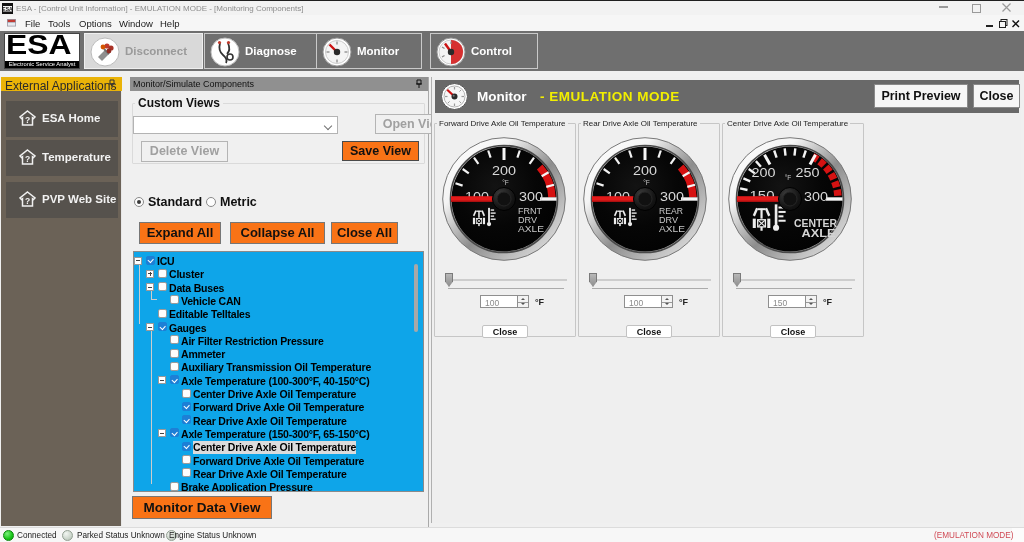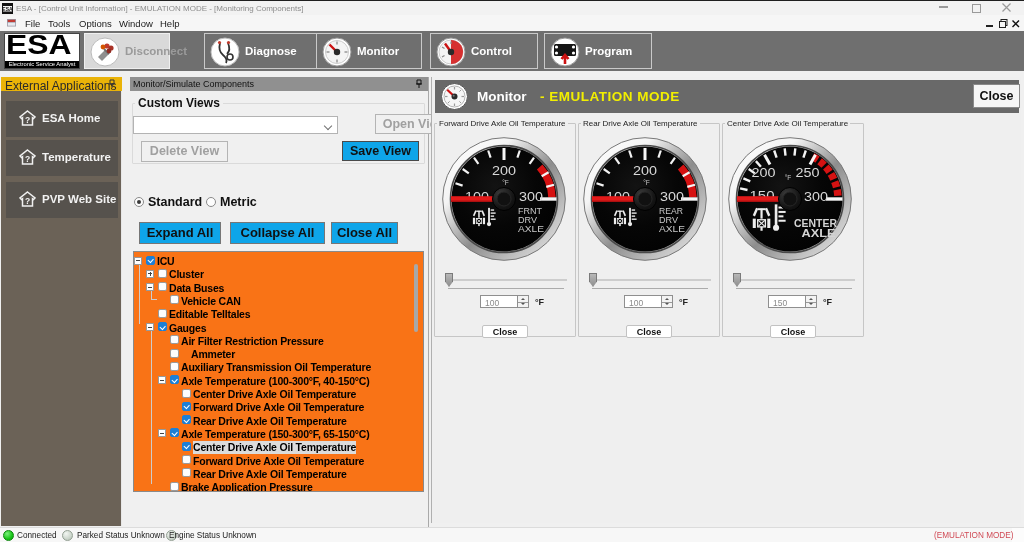--- a/index.html
+++ b/index.html
@@ -23,29 +23,29 @@
 #lphead{left:1px;top:0px;width:121px;height:14px;background:#eab308;font-size:12px;color:#2a2a2a;}
 #lpbody{left:1px;top:14px;width:120px;height:435px;background:#6b6257;border-right:1px solid #e7e7e7;}
 .lbtn{left:6px;width:112px;height:36px;background:#56524d;color:#f2f2f2;font-weight:bold;font-size:11.5px;}
 .lbtn span{position:absolute;left:36px;top:11px;white-space:nowrap;}
 .lbtn svg{position:absolute;left:13px;top:9px;}
 
 #mpanel{left:130px;top:77px;width:299px;height:450px;background:#f0f0f0;border-right:1px solid #a9a9a9;box-sizing:border-box;}
 #mphead{left:0;top:0;width:298px;height:14px;background:#909090;font-size:9px;color:#111;}
 fieldset{position:absolute;margin:0;padding:0;border:1px solid #dadada;border-radius:1px;}
 fieldset legend{font-size:12px;font-weight:bold;color:#111;margin-left:2px;padding:0 3px;}
-.btn{box-sizing:border-box;background:#0ea5e9;border:1px solid #767676;color:#111;font-weight:bold;text-align:center;}
+.btn{box-sizing:border-box;background:#f97316;border:1px solid #767676;color:#111;font-weight:bold;text-align:center;}
 .btn.dis{color:#a0a0a0;border-color:#b4b4b4;background:#f0f0f0;}
 .combo{box-sizing:border-box;background:#fff;border:1px solid #b3b3b3;}
 .combo:after{content:"";position:absolute;right:6px;top:6px;width:5px;height:5px;border-left:1.4px solid #707070;border-bottom:1.4px solid #707070;transform:rotate(-45deg);}
 .radio{width:10px;height:10px;border-radius:50%;border:1px solid #8a8a8a;background:#fdfdfd;box-sizing:border-box;}
 .radio.on:after{content:"";position:absolute;left:2px;top:2px;width:4px;height:4px;border-radius:50%;background:#3a3a3a;}
 .rlbl{font-size:12.5px;font-weight:bold;color:#111;}
 
-#tree{left:133px;top:251px;width:291px;height:241px;background:#f97316;border:1px solid #8a8a8a;box-sizing:border-box;overflow:hidden;}
+#tree{left:133px;top:251px;width:291px;height:241px;background:#0ea5e9;border:1px solid #8a8a8a;box-sizing:border-box;overflow:hidden;}
 .trow{position:absolute;height:13px;font-size:10.5px;letter-spacing:-0.2px;font-weight:bold;color:#000;white-space:nowrap;}
 .exp{position:absolute;width:8px;height:8px;box-sizing:border-box;border:1px solid #999;background:#fff;}
 .exp:before{content:"";position:absolute;left:1px;top:2.6px;width:4px;height:1px;background:#444;}
 .exp.plus:after{content:"";position:absolute;left:2.6px;top:1px;width:1px;height:4px;background:#444;}
 .cb{position:absolute;width:9px;height:9px;box-sizing:border-box;border:1px solid #9a9a9a;border-radius:2px;background:#fdfdfd;}
 .cb.c{background:#1d7fd6;border-color:#1d7fd6;}
 .cb.c:after{content:"";position:absolute;left:1.3px;top:1.5px;width:4.2px;height:2.6px;border-left:1.4px solid #fff;border-bottom:1.4px solid #fff;transform:rotate(-48deg);}
 
 
 #rpanel{left:431px;top:77px;width:590px;height:446px;background:#efefef;border-left:1px solid #b0b0b0;box-sizing:border-box;}
@@ -108,21 +108,21 @@
   <svg class="abs" style="left:1012px;top:20px" width="8" height="8">
       <path d="M0.5 0.5 L7 7 M7 0.5 L0.5 7" stroke="#111" stroke-width="1.4"></path>
     </svg>
 
   <div id="toolbar" class="abs"></div>
 
   <div class="abs" style="left:4px;top:33px;width:76px;height:36px;background:#fff;border:1px solid #444;box-sizing:border-box;"></div>
   <div class="abs" style="left:6px;top:33px;width:72px;height:27px;color:#000;font-weight:bold;font-size:27px;letter-spacing:0px;font-family:'Liberation Sans';transform:scaleX(1.18);transform-origin:0 0;line-height:25px;">ESA</div>
   <div class="abs" style="left:5px;top:61px;width:74px;height:7px;background:#000;color:#fff;font-size:5.8px;text-align:center;line-height:7px;white-space:nowrap;">Electronic Service Analyst</div>
 
-  <div id="bdisc" class="tbtn abs" style="left:84px;width:86px;padding-left:16px;">
+  <div id="bdisc" class="tbtn abs" style="left:84px;width:119px;padding-left:16px;">
       <svg width="30" height="30" viewBox="0 0 30 30">
         <circle cx="15" cy="15" r="14" fill="#fff" stroke="#bbb"></circle>
         <path d="M8 20 L15 13 L19 17 L12 24 Z" fill="#8f8f8f"></path>
         <path d="M14 12 l5 5" stroke="#6f6f6f" stroke-width="2"></path>
         <circle cx="17" cy="9" r="2.6" fill="#c0392b"></circle>
         <circle cx="21" cy="11" r="2.6" fill="#a93226"></circle>
         <circle cx="13" cy="10" r="2.4" fill="#d35400"></circle>
         <circle cx="19" cy="14" r="2.4" fill="#922b21"></circle>
       </svg>
       <span class="lbl">Disconnect</span>
@@ -161,32 +161,20 @@
         <g stroke="#8a8a8a" stroke-width="1.2">
           <line x1="15" y1="4.5" x2="15" y2="7"></line>
           <line x1="6" y1="10" x2="8.5" y2="11.5"></line>
           <line x1="6" y1="20" x2="8.5" y2="18.5"></line>
         </g>
         <path d="M15 15 L9 6.5" stroke="#cc1111" stroke-width="2.4"></path>
         <circle cx="15" cy="15" r="3.2" fill="#2a2a2a"></circle>
       </svg>
       <span class="lbl">Control</span>
     </div>
-  <div class="tbtn abs" style="left:544px;width:108px;">
-      <svg width="30" height="30" viewBox="0 0 30 30">
-        <circle cx="15" cy="15" r="14" fill="#fff" stroke="#999"></circle>
-        <rect x="4" y="7" width="22" height="12" rx="1.5" fill="#151515"></rect>
-        <circle cx="6.5" cy="10" r="1.6" fill="#fff"></circle>
-        <circle cx="23.5" cy="10" r="1.6" fill="#fff"></circle>
-        <circle cx="6.5" cy="16" r="1.6" fill="#fff"></circle>
-        <circle cx="23.5" cy="16" r="1.6" fill="#fff"></circle>
-        <path d="M15 18 L15 27 M11.5 22 L15 18 L18.5 22" fill="none" stroke="#cc1111" stroke-width="2.6"></path>
-      </svg>
-      <span class="lbl">Program</span>
-    </div>
 
   <div id="lpanel" class="abs">
     <div id="lphead" class="abs">
         <span style="position:absolute;left:4px;top:2px;">External Applications</span>
         <svg style="position:absolute;right:6px;top:2px" width="8" height="10">
           <path d="M2 1 h4 v4 h-4 z M1 5 h6 M4 5 v4" stroke="#333" fill="none"></path>
         </svg>
       </div>
     <div id="lpbody" class="abs"></div>
     <div class="lbtn abs" style="top:24px;">
@@ -252,21 +240,21 @@
       <div class="cb" style="left:36px;top:43.4px;"></div>
       <div class="trow" style="left:47px;top:42.9px;">Vehicle CAN</div>
       <div class="cb" style="left:24px;top:56.7px;"></div>
       <div class="trow" style="left:35px;top:56.2px;">Editable Telltales</div>
       <div class="exp" style="left:12px;top:71.0px;"></div>
       <div class="cb c" style="left:24px;top:70.0px;"></div>
       <div class="trow" style="left:35px;top:69.5px;">Gauges</div>
       <div class="cb" style="left:36px;top:83.3px;"></div>
       <div class="trow" style="left:47px;top:82.8px;">Air Filter Restriction Pressure</div>
       <div class="cb" style="left:36px;top:96.6px;"></div>
-      <div class="trow" style="left:47px;top:96.1px;margin-left:10px;">Ammeter</div>
+      <div class="trow" style="left:47px;top:96.1px;">Ammeter</div>
       <div class="cb" style="left:36px;top:109.9px;"></div>
       <div class="trow" style="left:47px;top:109.4px;">Auxiliary Transmission Oil Temperature</div>
       <div class="exp" style="left:24px;top:124.2px;"></div>
       <div class="cb c" style="left:36px;top:123.2px;"></div>
       <div class="trow" style="left:47px;top:122.7px;">Axle Temperature (100-300°F, 40-150°C)</div>
       <div class="cb" style="left:48px;top:136.5px;"></div>
       <div class="trow" style="left:59px;top:136.0px;">Center Drive Axle Oil Temperature</div>
       <div class="cb c" style="left:48px;top:149.8px;"></div>
       <div class="trow" style="left:59px;top:149.3px;">Forward Drive Axle Oil Temperature</div>
       <div class="cb c" style="left:48px;top:163.1px;"></div>
@@ -276,20 +264,21 @@
       <div class="trow" style="left:47px;top:175.9px;">Axle Temperature (150-300°F, 65-150°C)</div>
       <div class="cb c" style="left:48px;top:189.7px;"></div>
       <div class="trow" style="left:59px;top:189.2px;background:#dcdcdc;">Center Drive Axle Oil Temperature</div>
       <div class="cb" style="left:48px;top:203.0px;"></div>
       <div class="trow" style="left:59px;top:202.5px;">Forward Drive Axle Oil Temperature</div>
       <div class="cb" style="left:48px;top:216.3px;"></div>
       <div class="trow" style="left:59px;top:215.8px;">Rear Drive Axle Oil Temperature</div>
       <div class="cb" style="left:36px;top:229.6px;"></div>
       <div class="trow" style="left:47px;top:229.1px;">Brake Application Pressure</div>
   </div>
+  <div class="btn abs" style="left:132px;top:496px;width:140px;height:23px;font-size:13.5px;line-height:21px;">Monitor Data View</div>
 
   <div id="rpanel" class="abs">
     <div id="rphead" class="abs">
       <svg style="position:absolute;left:6px;top:3px" width="27" height="27" viewBox="0 0 27 27">
           <circle cx="13.5" cy="13.5" r="13" fill="#fdfdfd" stroke="#555" stroke-width="1"></circle>
           <circle cx="13.5" cy="13.5" r="10.5" fill="#f6f6f6" stroke="#b5b5b5" stroke-width="1"></circle>
           <g stroke="#9a9a9a" stroke-width="1.2">
             <line x1="13.5" y1="4" x2="13.5" y2="6.5"></line>
             <line x1="13.5" y1="20.5" x2="13.5" y2="23"></line>
             <line x1="4" y1="13.5" x2="6.5" y2="13.5"></line>
@@ -298,20 +287,21 @@
             <line x1="20" y1="7" x2="18.4" y2="8.6" stroke-width="1"></line>
             <line x1="7" y1="20" x2="8.6" y2="18.4" stroke-width="1"></line>
             <line x1="20" y1="20" x2="18.4" y2="18.4" stroke-width="1"></line>
           </g>
           <path d="M13.5 13.5 L6.2 6.8" stroke="#cc1111" stroke-width="2.2"></path>
           <circle cx="13.5" cy="13.5" r="3" fill="#2a2a2a"></circle>
           <circle cx="12.7" cy="12.7" r="1" fill="#777"></circle>
         </svg>
       <span class="t1">Monitor</span>
         <span class="t2">- EMULATION MODE</span>
+      <div class="hbtn abs" style="left:439px;top:4px;width:94px;height:24px;line-height:22px;">Print Preview</div>
       <div class="hbtn abs" style="left:538px;top:4px;width:47px;height:24px;line-height:22px;">Close</div>
     </div>
     <fieldset class="gfs abs" style="left:2px;top:42px;width:140px;height:216px;">
         <legend>Forward Drive Axle Oil Temperature</legend>
       </fieldset>
 <div class="abs" style="left:10px;top:60px;width:124px;height:124px;">
         <svg width="124" height="124" viewBox="0 0 124 124" style="position:absolute;left:0;top:0">
           <defs>
 <linearGradient id="chF0" x1="0" y1="0" x2="1" y2="1">
 <stop offset="0" stop-color="#ffffff"></stop>

